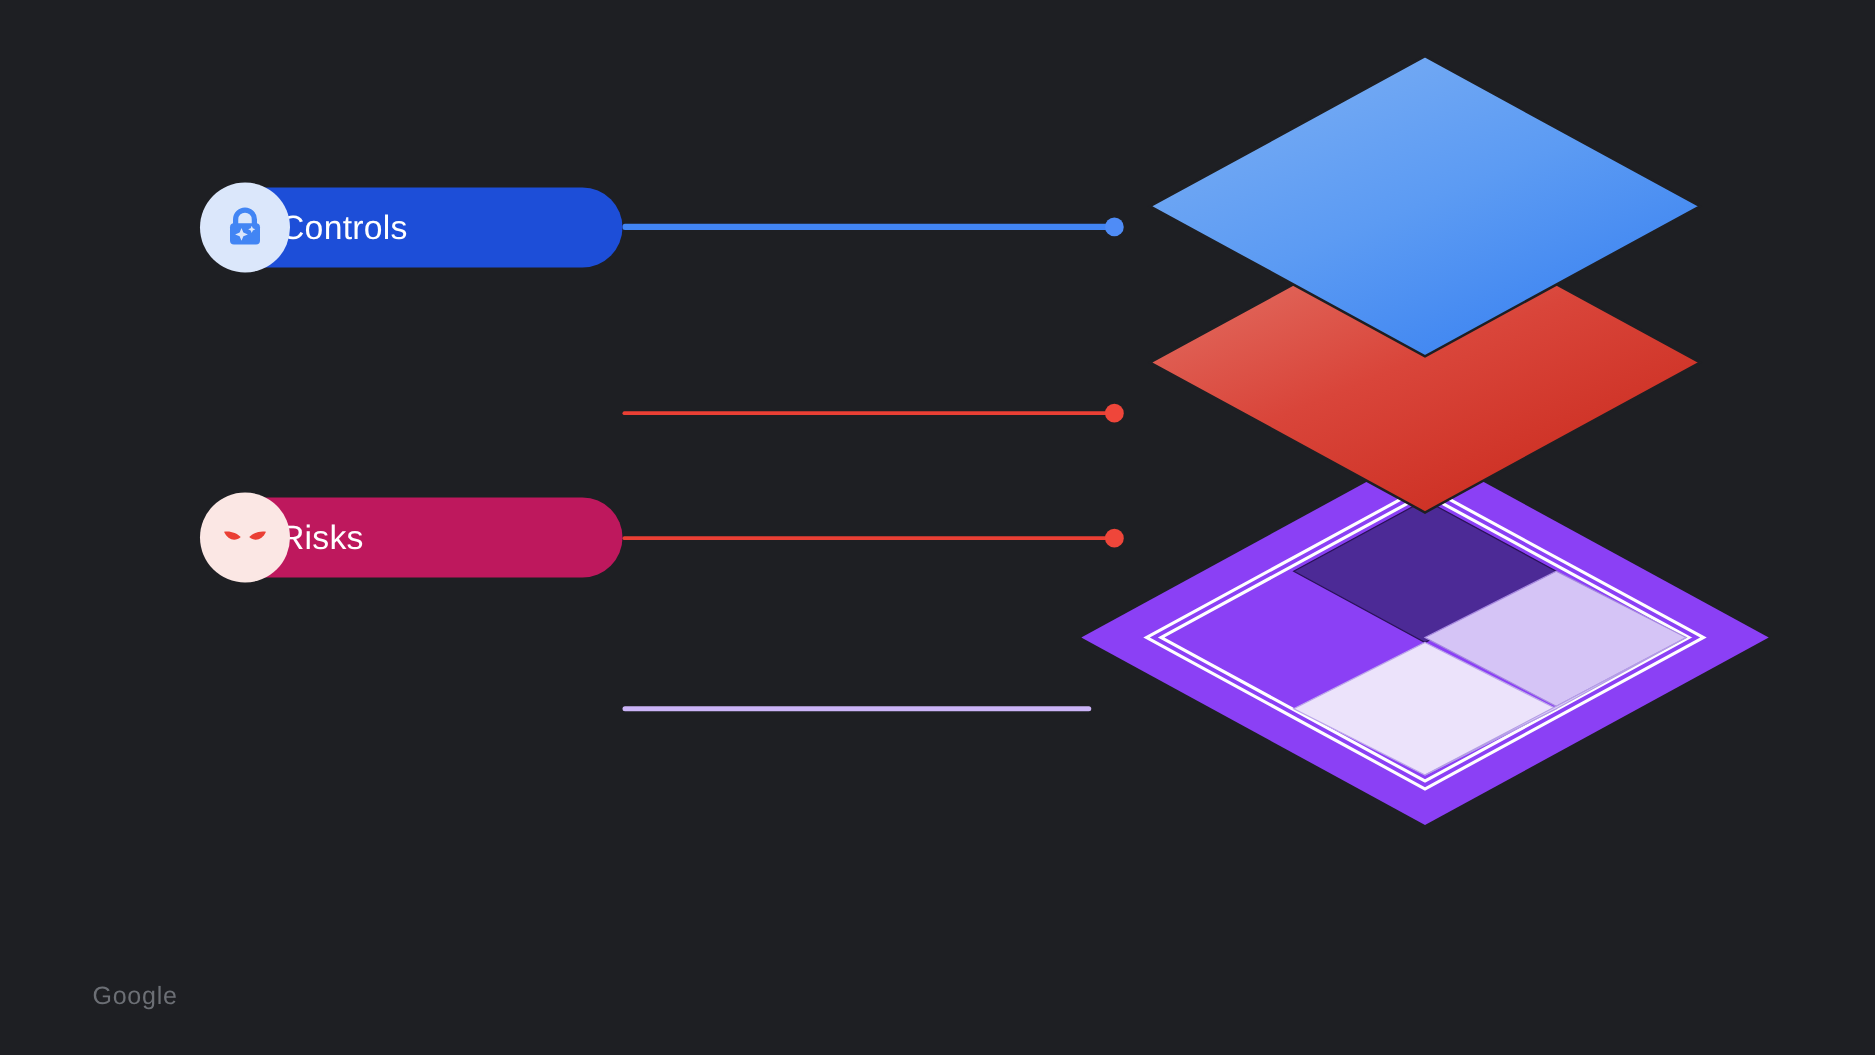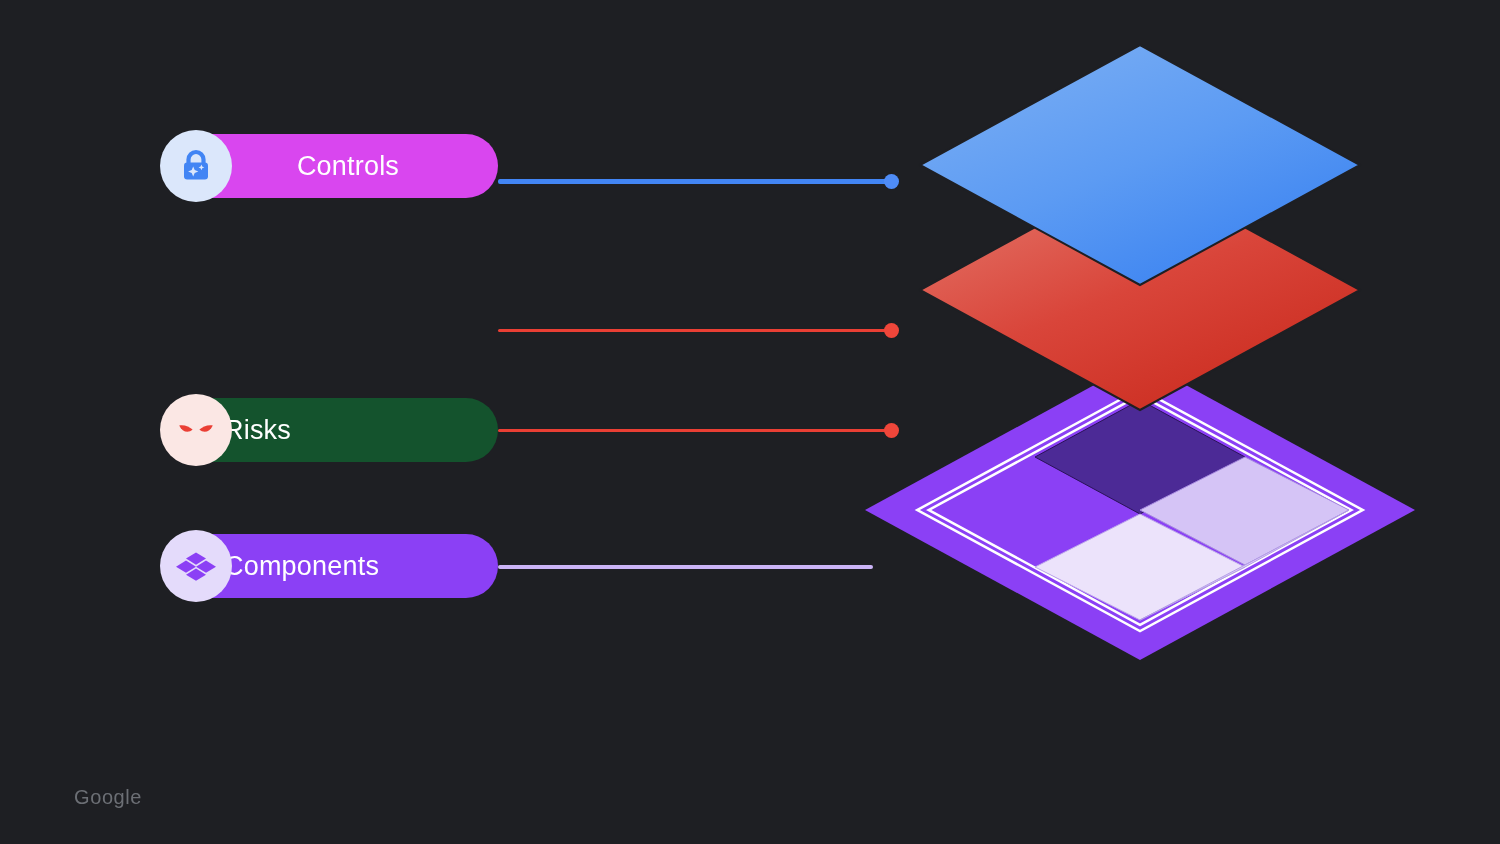--- a/index.html
+++ b/index.html
@@ -42,23 +42,23 @@
     top: -4px;
     width: 72px;
     height: 72px;
     border-radius: 50%;
     display: flex;
     align-items: center;
     justify-content: center;
   }
   .pill-icon svg { display: block; }
 
-  #pill-controls   { left: 168px; top: 134px;  width: 330px; background: #d946ef; justify-content: center; }
+  #pill-controls   { left: 168px; top: 150px;  width: 330px; background: #1d4ed8; }
   #pill-ai-risks   { left: 168px; top: 299px;  width: 330px; background: #ea3f34; }
-  #pill-risks      { left: 168px; top: 398px;  width: 330px; background: #14532d; }
+  #pill-risks      { left: 168px; top: 398px;  width: 330px; background: #be185d; }
   #pill-components { left: 168px; top: 534px;  width: 330px; background: #8b40f5; }
 
   #pill-controls   .pill-icon { background: #dbe7fb; }
   #pill-ai-risks   .pill-icon { background: #fbe7e4; }
   #pill-risks      .pill-icon { background: #fbe7e4; }
   #pill-components .pill-icon { background: #e4dbfb; }
 
   
   .connector {
     position: absolute;
@@ -207,27 +207,16 @@
   <div class="pill" id="pill-risks">
     <span class="pill-icon">
       <svg width="46" height="46" viewBox="0 0 46 46">
         <path d="M6.2 18.4 C11.0 17.4 16.4 19.4 19.6 22.6 C15.2 26.6 9.2 25.0 6.2 18.4 z" fill="#ea3f34"></path>
         <path d="M39.8 18.4 C35.0 17.4 29.6 19.4 26.4 22.6 C30.8 26.6 36.8 25.0 39.8 18.4 z" fill="#ea3f34"></path>
       </svg>
     </span>
     <span class="pill-label">Risks</span>
   </div>
 
-  <div class="pill" id="pill-components">
-    <span class="pill-icon">
-      <svg width="46" height="46" viewBox="0 0 46 46">
-        <polygon points="23,9.5 33,15.6 23,21.7 13,15.6" fill="#8b40f5"></polygon>
-        <polygon points="33,17.6 43,23.7 33,29.8 23,23.7" fill="#8b40f5"></polygon>
-        <polygon points="13,17.6 23,23.7 13,29.8 3,23.7" fill="#8b40f5"></polygon>
-        <polygon points="23,25.6 33,31.7 23,37.8 13,31.7" fill="#8b40f5"></polygon>
-      </svg>
-    </span>
-    <span class="pill-label">Components</span>
-  </div>
 
   <div id="brand">Google</div>
 
 </div>
 
 </body></html>

